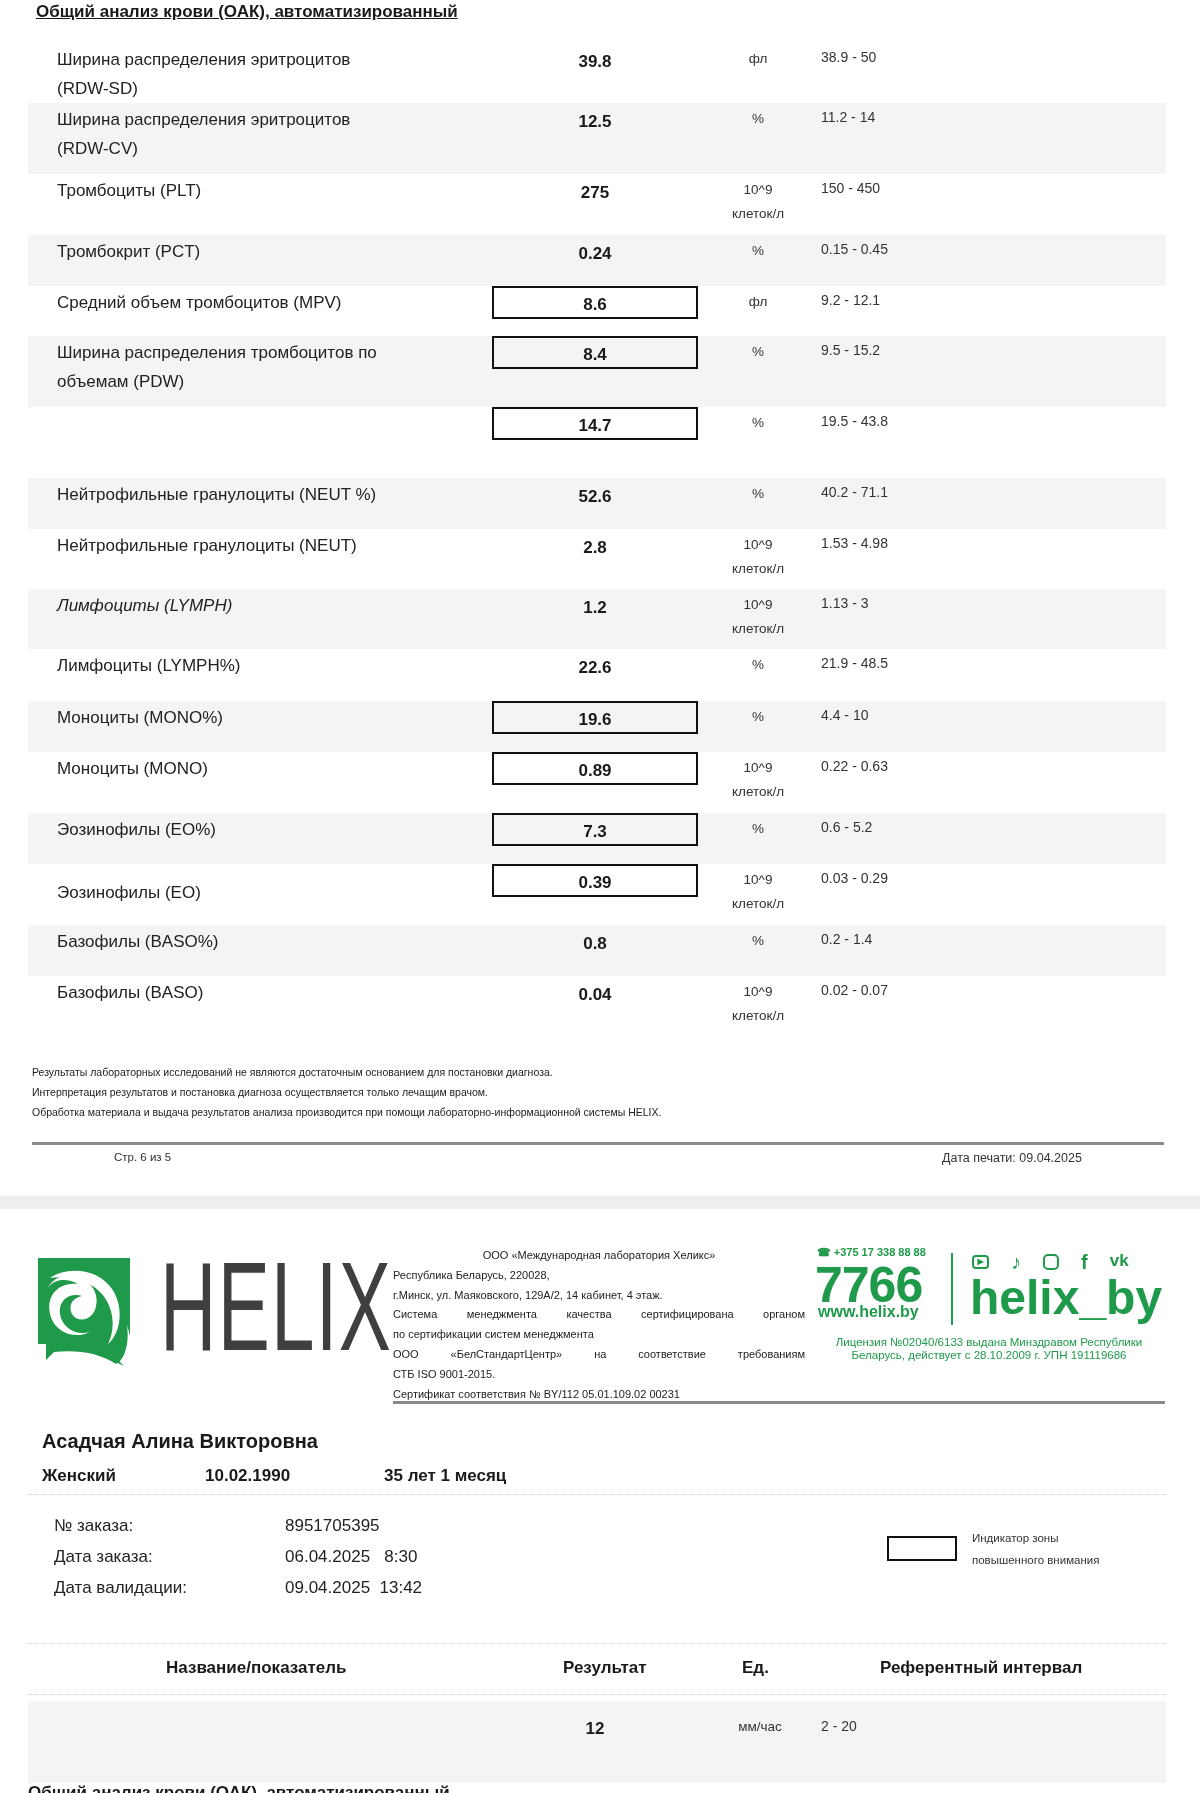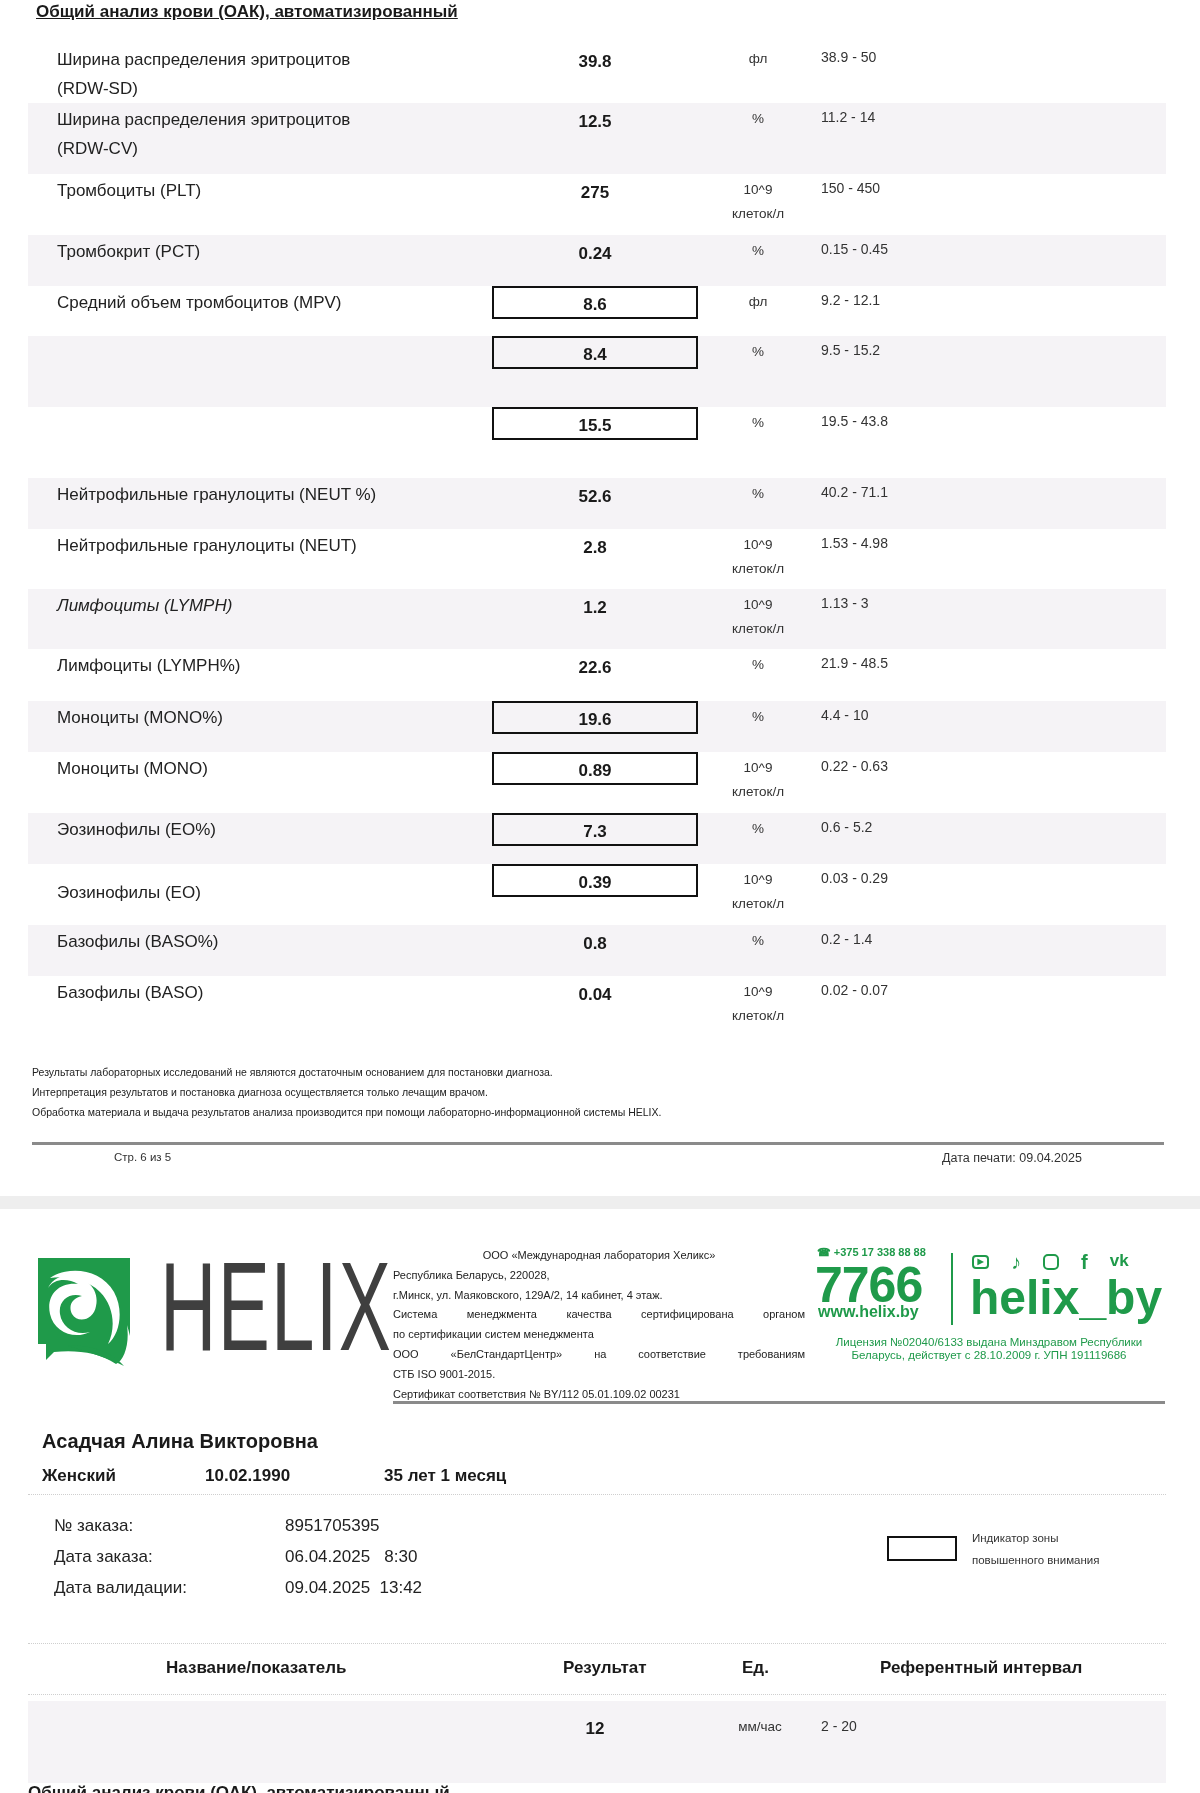--- a/index.html
+++ b/index.html
@@ -82,29 +82,31 @@
         <div>Средний объем тромбоцитов (MPV)</div>
       </div>
       <div class="r-val flag" style="top: 0px;">8.6</div>
       <div class="r-unit" style="top: 4px;">
         <div>фл</div>
       </div>
       <div class="r-ref" style="top: 6px;">9.2 - 12.1</div>
     </div>
     <div class="row shade" style="top: 336px; height: 71px;">
       <div class="r-name" style="top: 2px;">
+        <div>Ширина распределения тромбоцитов по</div>
+        <div>объемам (PDW)</div>
       </div>
       <div class="r-val flag" style="top: 0px;">8.4</div>
       <div class="r-unit" style="top: 4px;">
         <div>%</div>
       </div>
       <div class="r-ref" style="top: 6px;">9.5 - 15.2</div>
     </div>
     <div class="row" style="top: 407px; height: 71px;">
-      <div class="r-val flag" style="top: 0px;">15.5</div>
+      <div class="r-val flag" style="top: 0px;">14.7</div>
       <div class="r-unit" style="top: 4px;">
         <div>%</div>
       </div>
       <div class="r-ref" style="top: 6px;">19.5 - 43.8</div>
     </div>
     <div class="row shade" style="top: 478px; height: 51px;">
       <div class="r-name" style="top: 2px;">
         <div>Нейтрофильные гранулоциты (NEUT %)</div>
       </div>
       <div class="r-val" style="top: 9px;">52.6</div>

